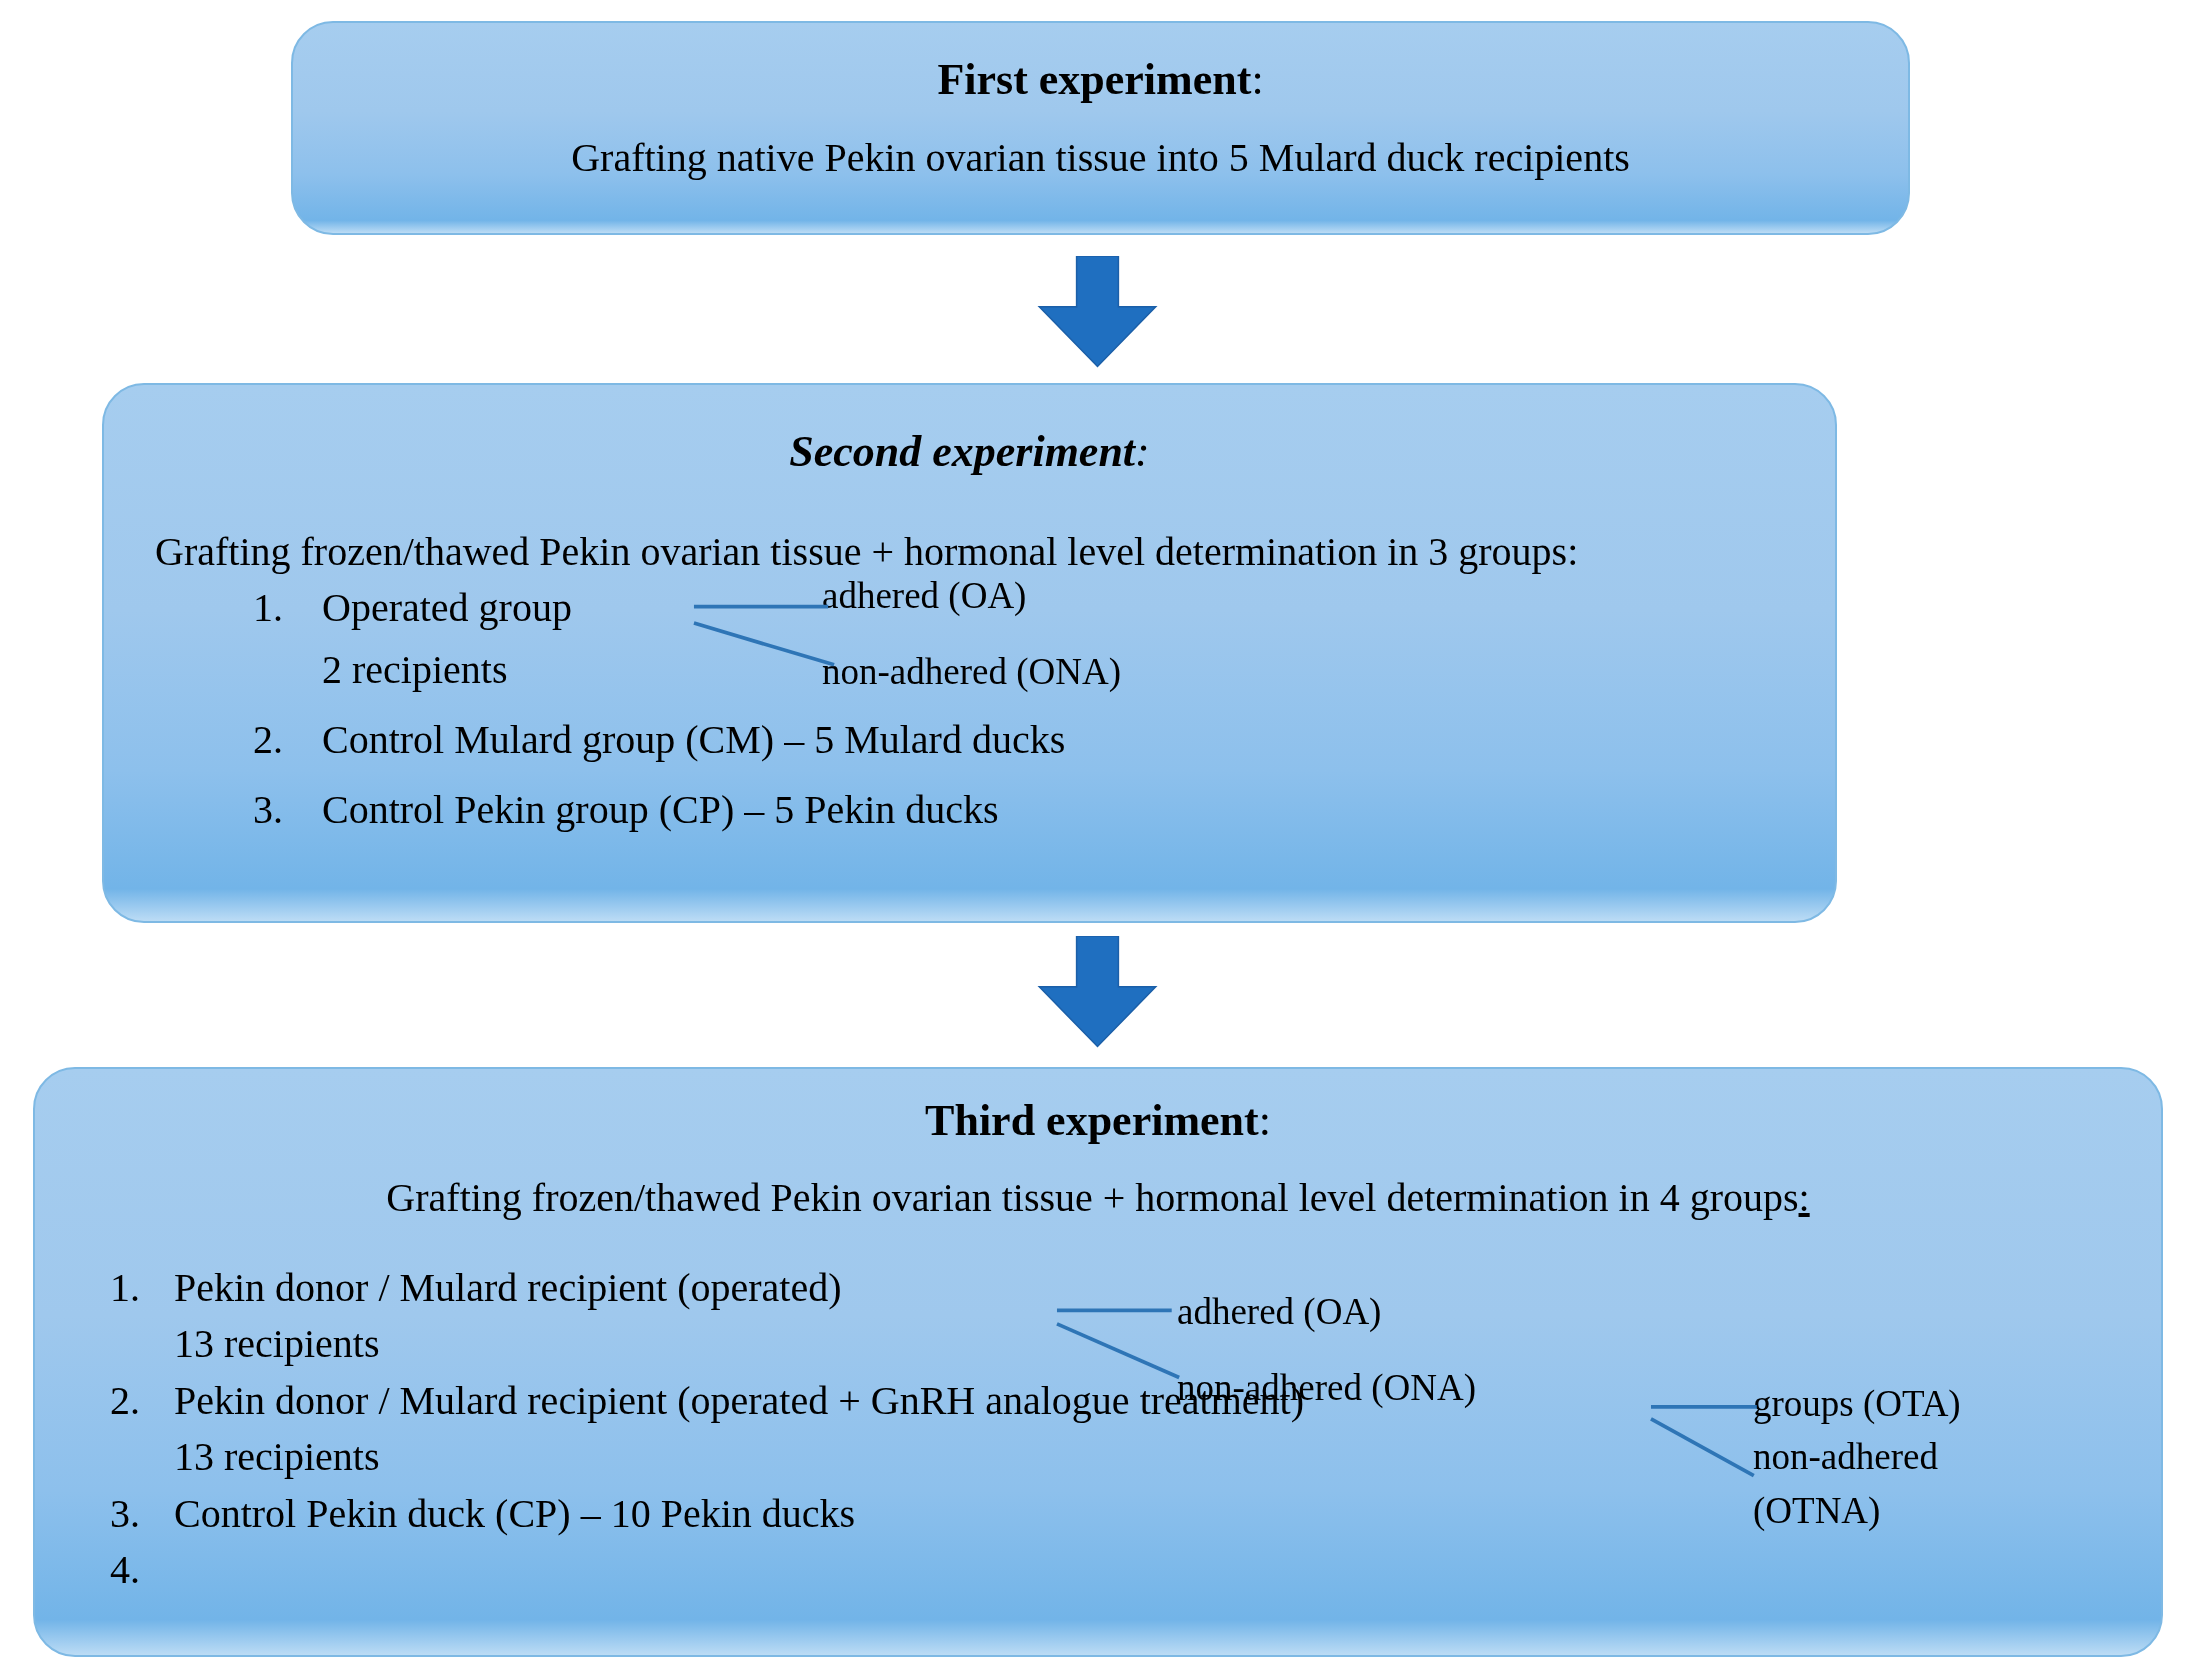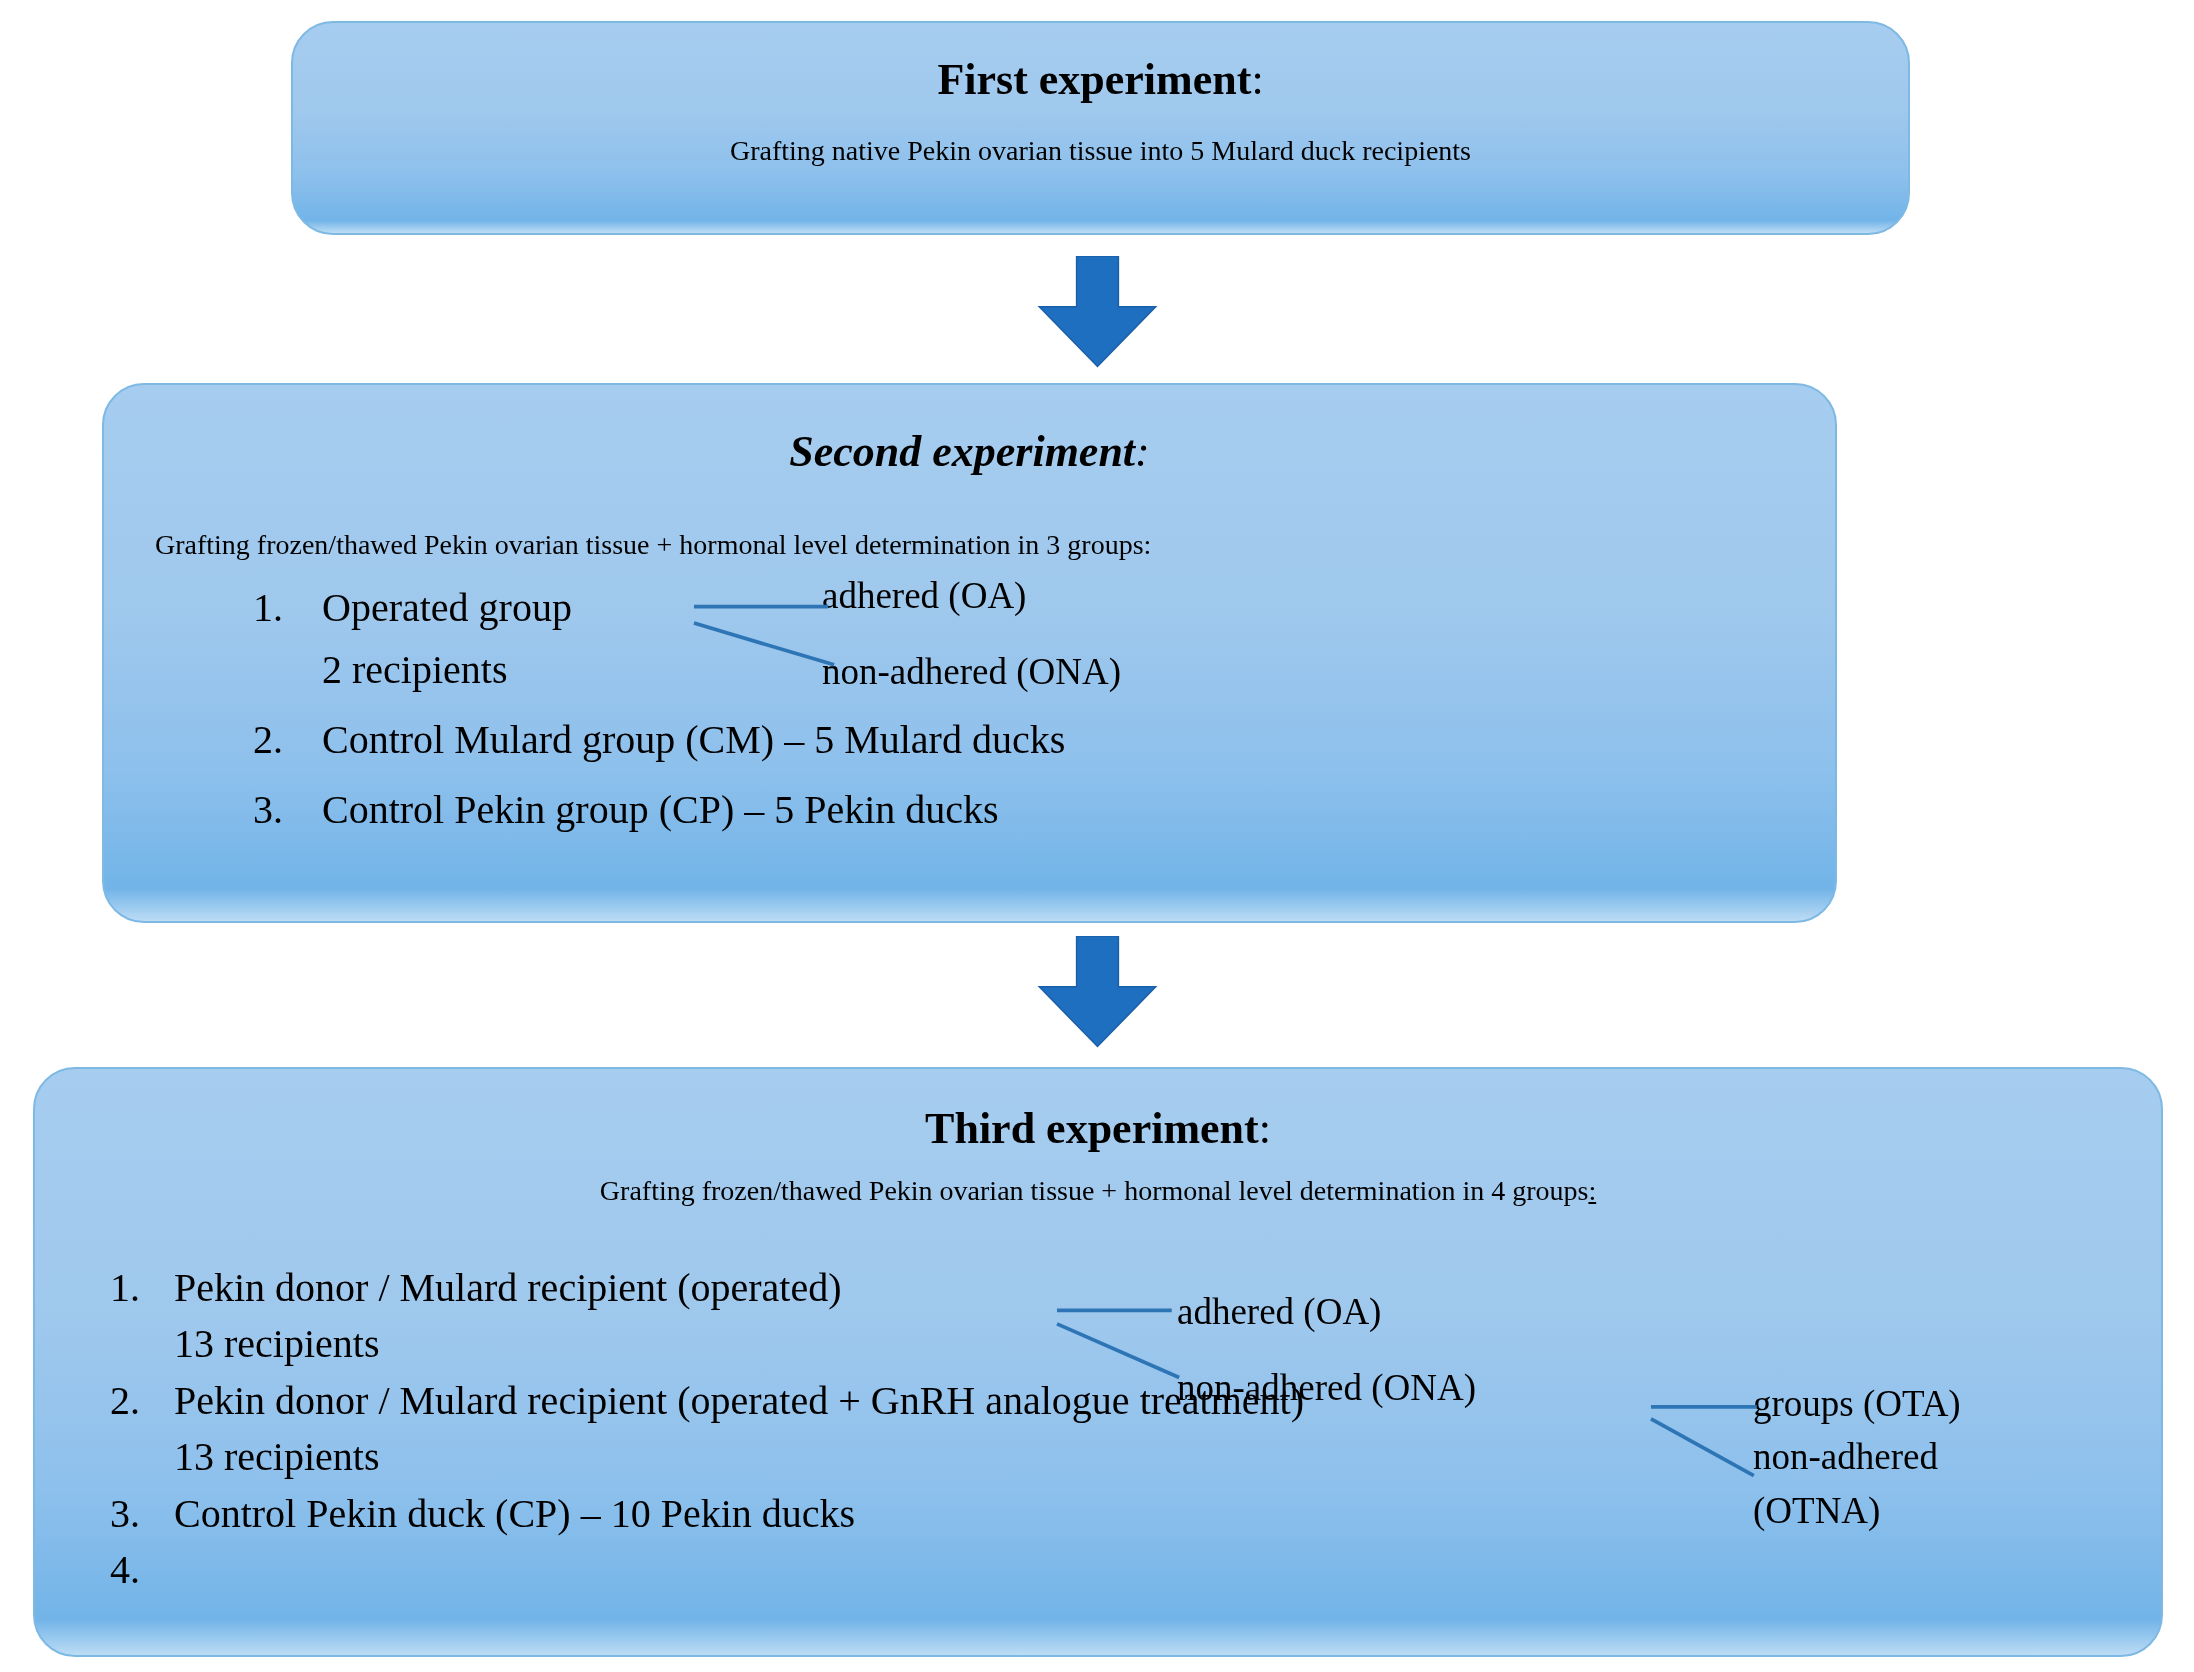--- a/index.html
+++ b/index.html
@@ -51,21 +51,21 @@
   .exp-title {
     text-align: center;
     font-weight: bold;
     font-size: 44px;
     line-height: 1.1;
     white-space: nowrap;
   }
   .exp-title .colon { font-weight: normal; }
 
   .exp-sub {
-    font-size: 28px;
+    font-size: 40px;
     line-height: 1.18;
     white-space: nowrap;
   }
 
   .underline-colon {
     text-decoration: underline;
   }
 
   
   .b1-title { position: absolute; left: 0; top: 33px; width: 100%; }
@@ -85,21 +85,21 @@
   .b2-list .li {
     display: flex;
     align-items: flex-start;
     white-space: nowrap;
   }
   .b2-list .num { width: 69px; flex: 0 0 69px; }
   .b2-row-gap-a { height: 22.4px; }
   .b2-row-gap-b { height: 30px; }
 
   
-  .b3-title { position: absolute; left: 0; top: 28px; width: 100%; margin-top: 8px; }
+  .b3-title { position: absolute; left: 0; top: 28px; width: 100%; }
   .b3-sub   { position: absolute; left: 0; top: 105px; width: 100%; text-align: center; }
 
   .b3-list {
     position: absolute;
     left: 75px;
     top: 199px;
     font-size: 40px;
     line-height: 1.0;
   }
   .b3-list .li {

